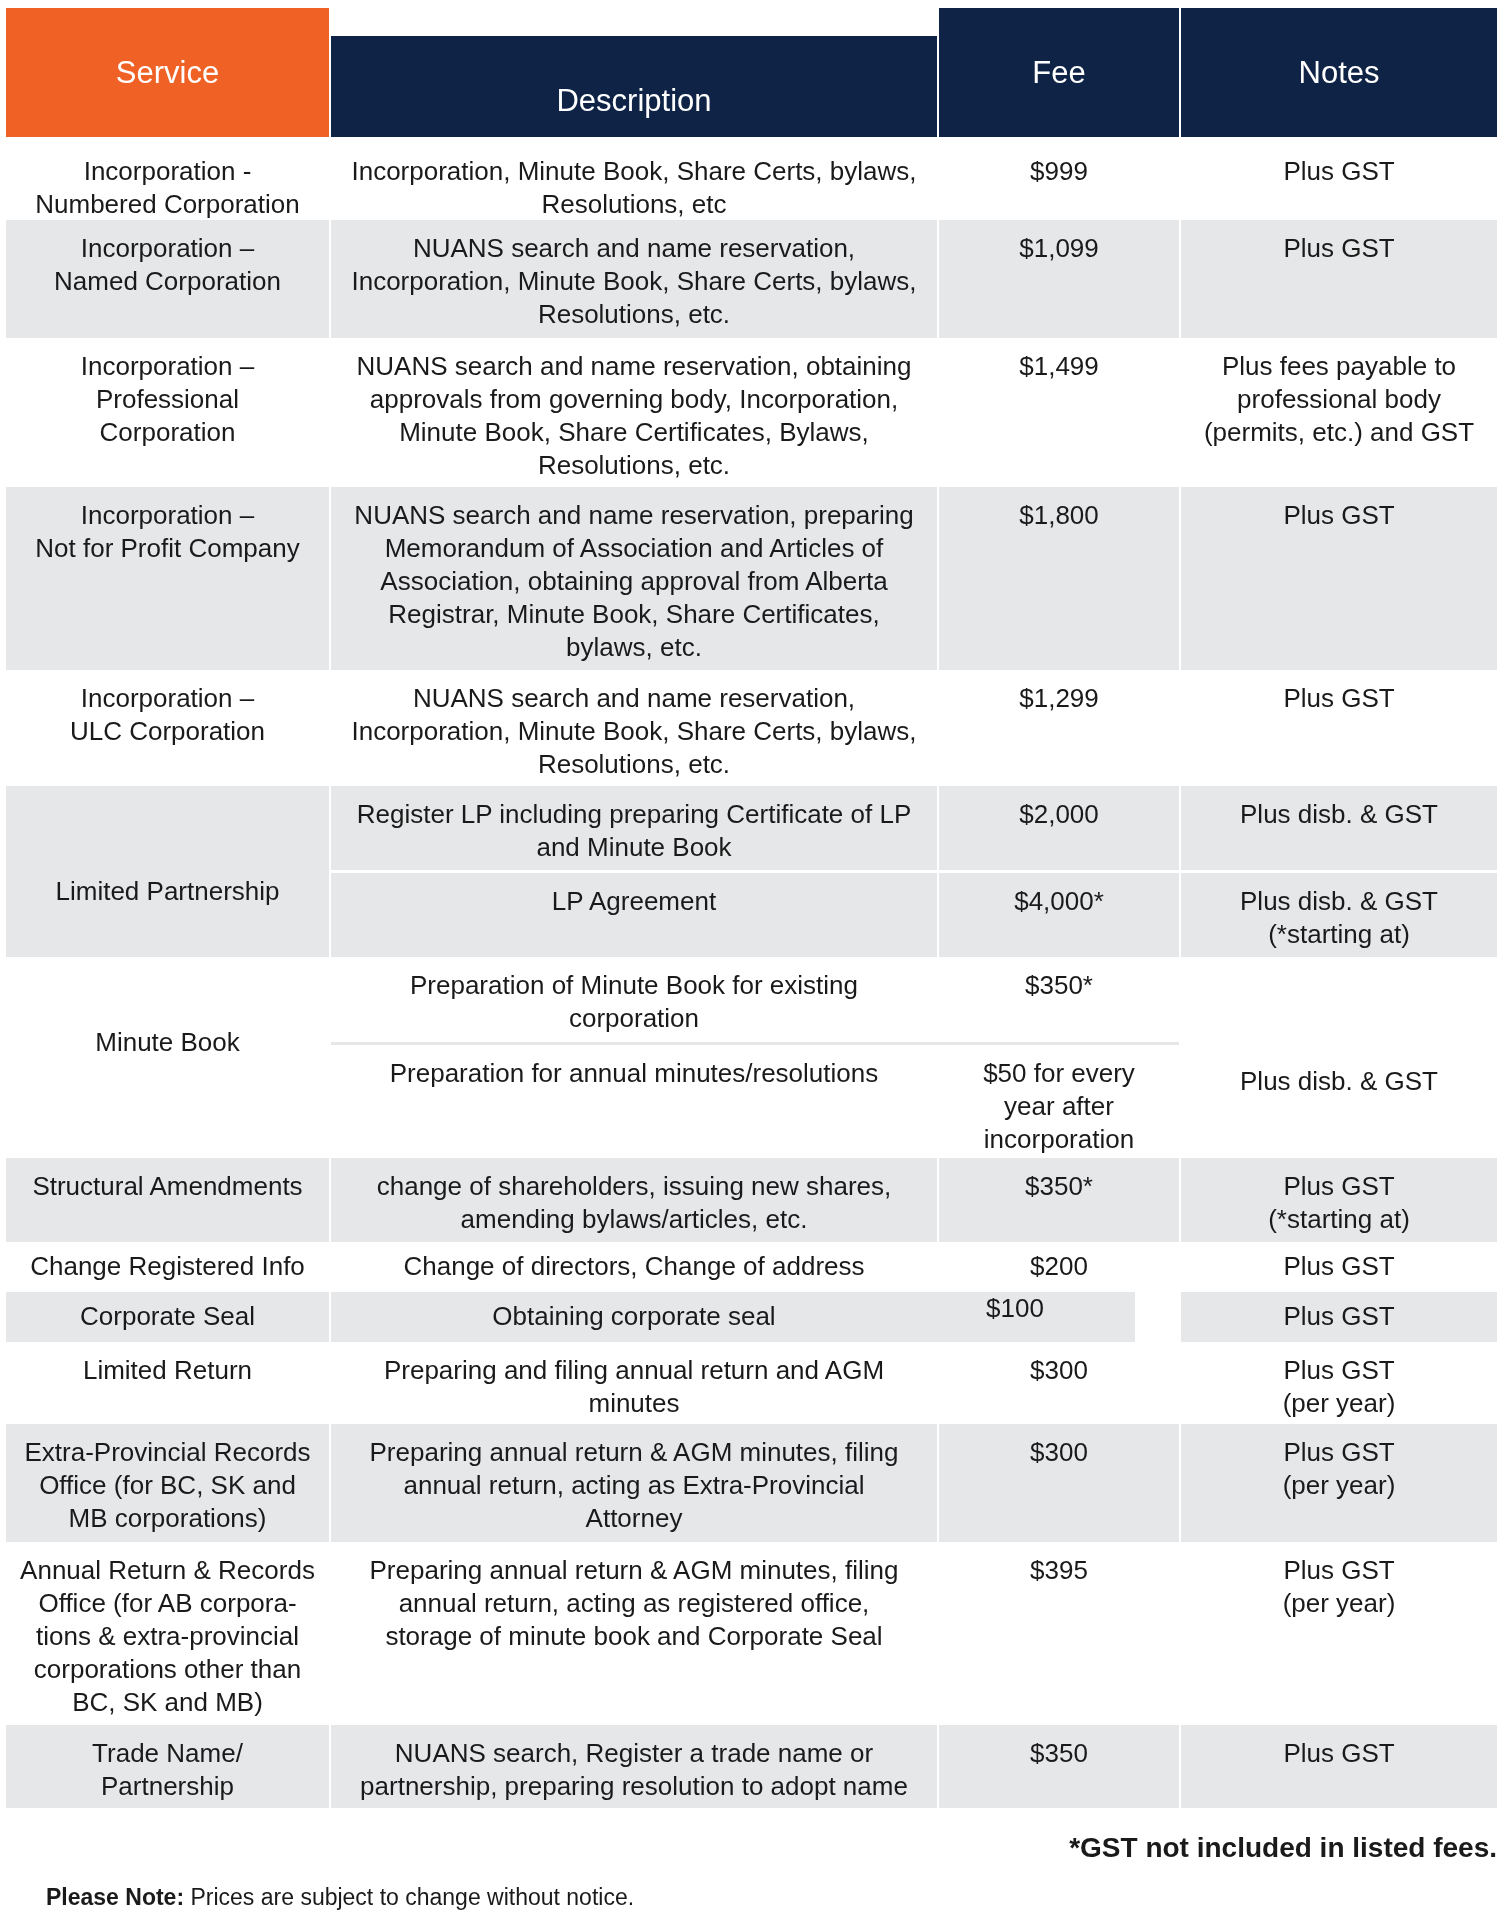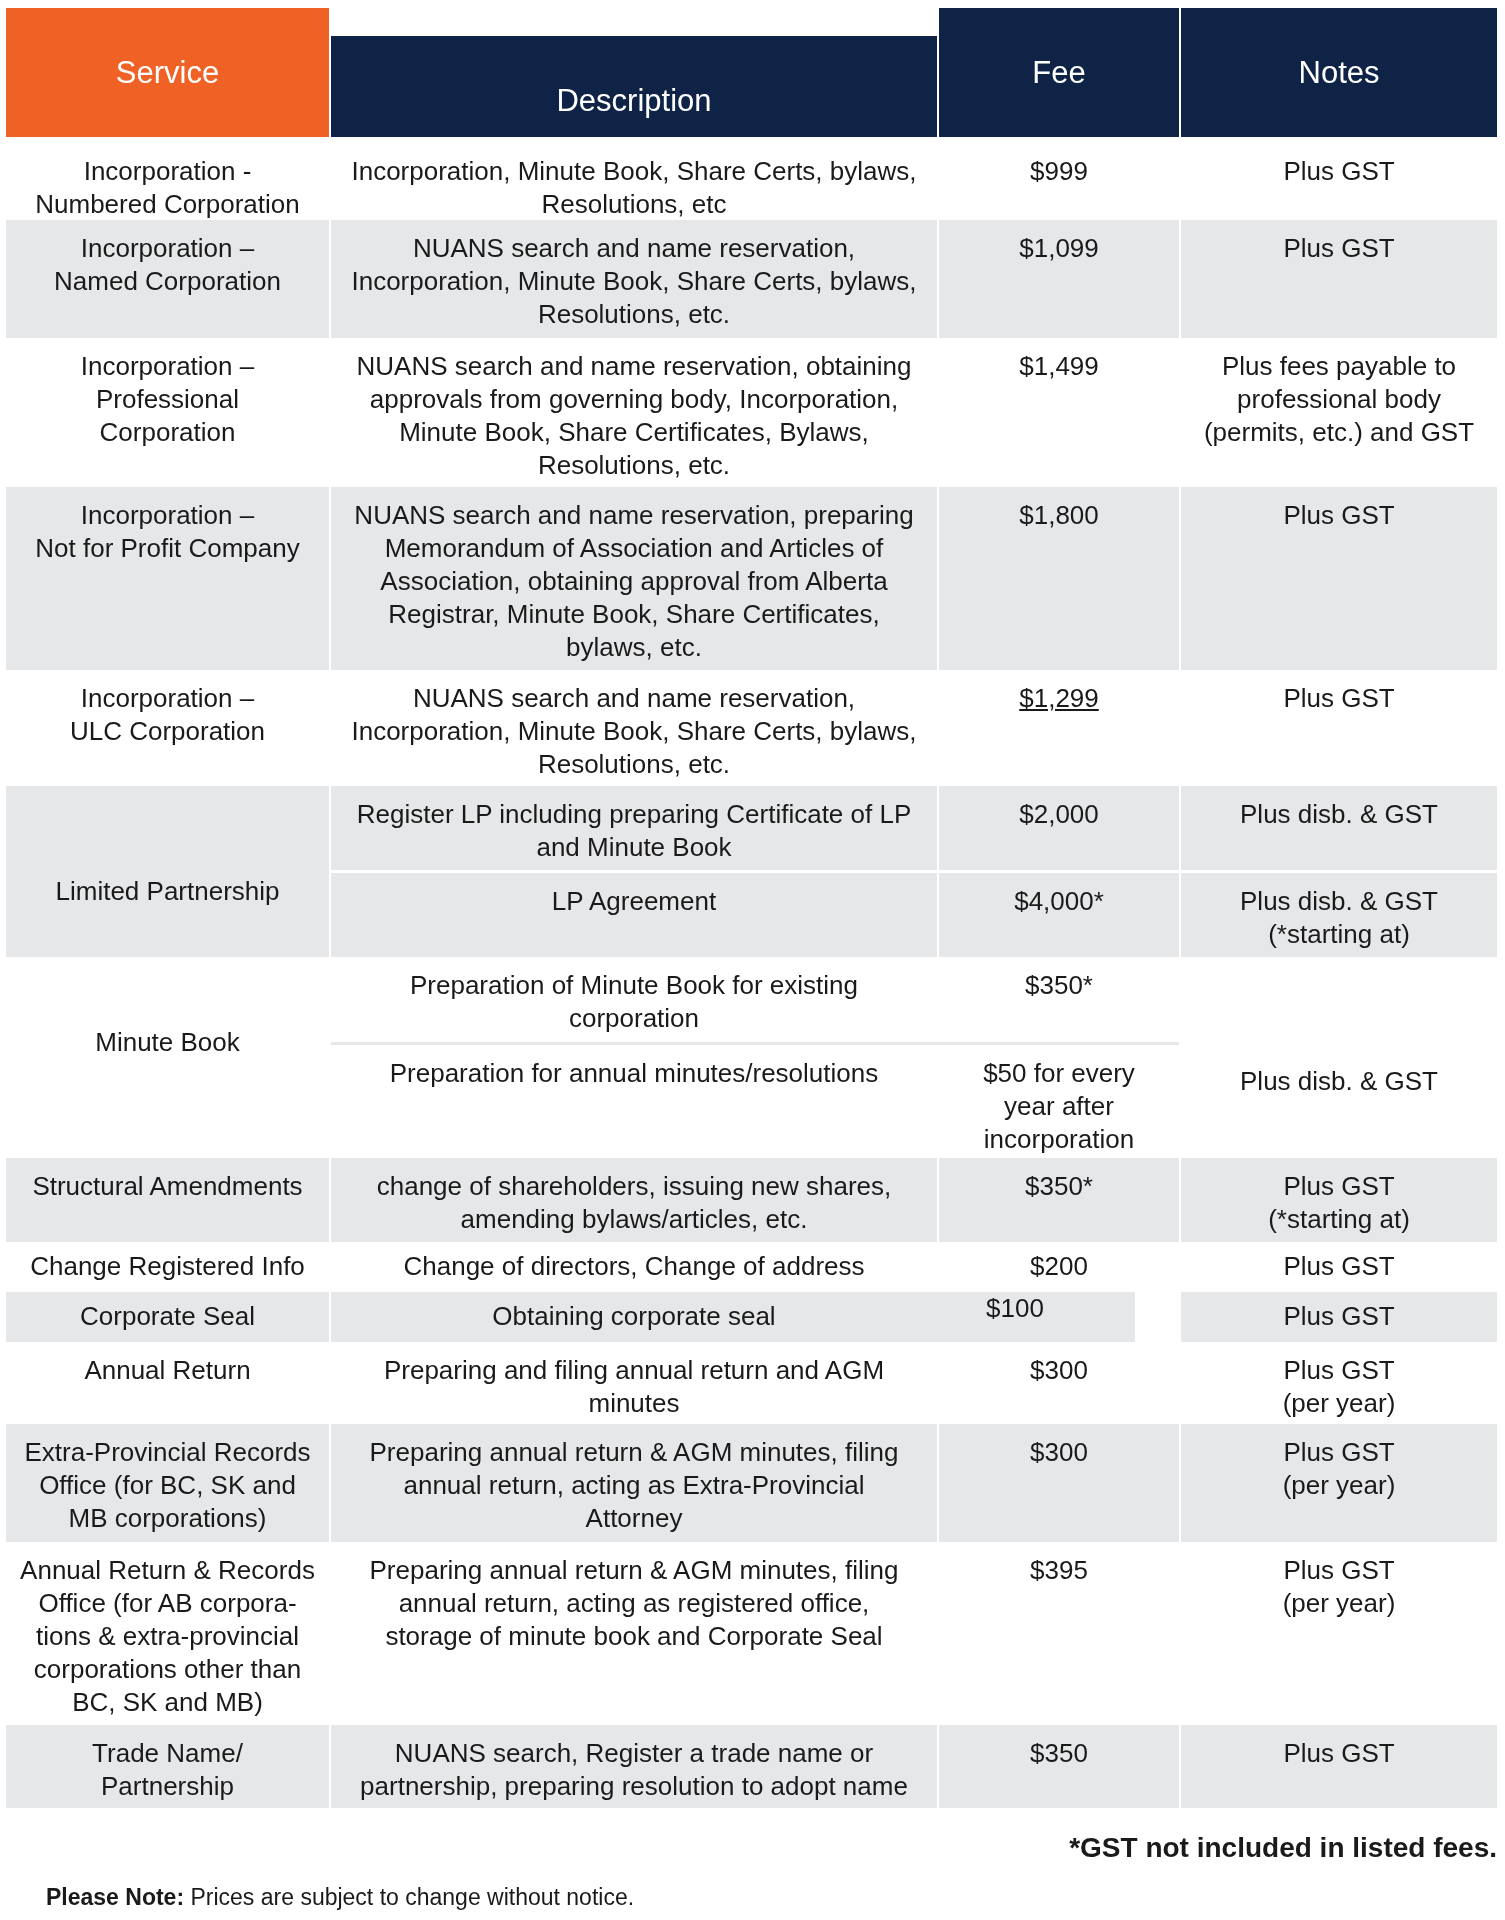--- a/index.html
+++ b/index.html
@@ -74,21 +74,21 @@
     <div class="cell gray" style="left:933px;top:479px;width:240px;height:183px;">$1,800</div>
     <div class="cell gray" style="left:1175px;top:479px;width:316px;height:183px;">Plus GST</div>
   </div>
 
   <div>
     <div class="cell white" style="left:0;top:662px;width:323px;height:116px;">Incorporation –
 ULC Corporation</div>
     <div class="cell white" style="left:325px;top:662px;width:606px;height:116px;">NUANS search and name reservation,
 Incorporation, Minute Book, Share Certs, bylaws,
 Resolutions, etc.</div>
-    <div class="cell white" style="left:933px;top:662px;width:240px;height:100px;text-decoration:underline;">$1,299</div>
+    <div class="cell white" style="left:933px;top:662px;width:240px;height:100px;">$1,299</div>
     <div class="cell white" style="left:1175px;top:662px;width:316px;height:116px;">Plus GST</div>
   </div>
 
   <div>
     <div class="cell gray vcenter" style="left:0;top:778px;width:323px;height:211px;">Limited Partnership</div>
     <div class="cell gray" style="left:325px;top:778px;width:606px;height:84px;">Register LP including preparing Certificate of LP
 and Minute Book</div>
     <div class="cell gray" style="left:933px;top:778px;width:240px;height:84px;">$2,000</div>
     <div class="cell gray" style="left:1175px;top:778px;width:316px;height:84px;">Plus disb. &amp; GST</div>
     <div class="cell gray" style="left:325px;top:865px;width:606px;height:84px;">LP Agreement</div>
@@ -132,21 +132,21 @@
   </div>
 
   <div>
     <div class="cell gray" style="left:0;top:1284px;width:323px;height:50px;padding-top:8px;">Corporate Seal</div>
     <div class="cell gray" style="left:325px;top:1284px;width:606px;height:50px;padding-top:8px;">Obtaining corporate seal</div>
     <div class="cell gray" style="left:889px;top:1284px;width:240px;height:50px;padding-top:0;">$100</div>
     <div class="cell gray" style="left:1175px;top:1284px;width:316px;height:50px;padding-top:8px;">Plus GST</div>
   </div>
 
   <div>
-    <div class="cell white" style="left:0;top:1334px;width:323px;height:82px;">Annual Return</div>
+    <div class="cell white" style="left:0;top:1334px;width:323px;height:82px;">Limited Return</div>
     <div class="cell white" style="left:325px;top:1334px;width:606px;height:82px;">Preparing and filing annual return and AGM
 minutes</div>
     <div class="cell white" style="left:933px;top:1334px;width:240px;height:82px;">$300</div>
     <div class="cell white" style="left:1175px;top:1334px;width:316px;height:82px;">Plus GST
 (per year)</div>
   </div>
 
   <div>
     <div class="cell gray" style="left:0;top:1416px;width:323px;height:118px;">Extra-Provincial Records
 Office (for BC, SK and

